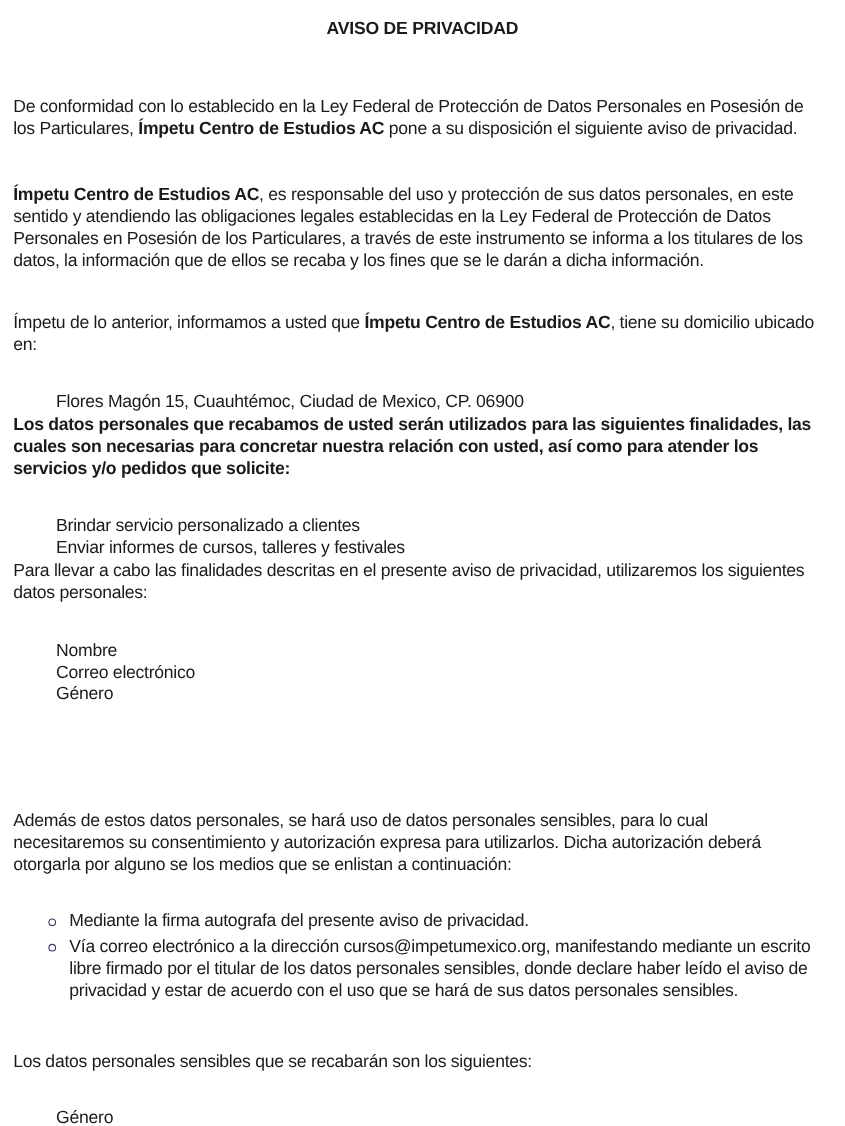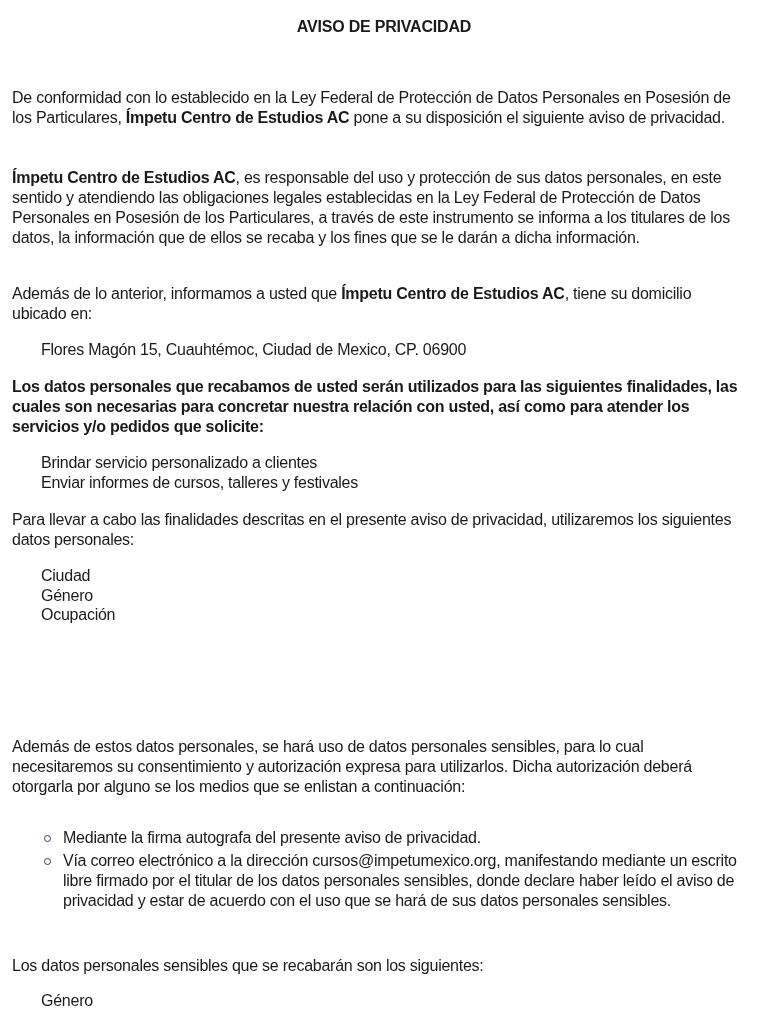--- a/index.html
+++ b/index.html
@@ -28,23 +28,24 @@
       letter-spacing: -0.2px;
     }
     .block {
       position: absolute;
       left: 12px;
       width: 735px;
       letter-spacing: -0.25px;
     }
     .indent {
       position: absolute;
-      left: 41px;
+      left: 51px;
       width: 690px;
       letter-spacing: -0.25px;
+      margin-top: 16px;
     }
     .indent div { height: 19.7px; }
     b { font-weight: bold; }
     .bullet-item {
       position: absolute;
       left: 44px;
       width: 700px;
       letter-spacing: -0.25px;
     }
     .bullet-dot {
@@ -68,40 +69,40 @@
 
 <div class="block" style="top:88px;">
   <span>De conformidad con lo establecido en la Ley Federal de Protección de Datos Personales en Posesión de los Particulares, </span><b>Ímpetu Centro de Estudios AC</b><span> pone a su disposición el siguiente aviso de privacidad.</span>
 </div>
 
 <div class="block" style="top:168px;">
   <b>Ímpetu Centro de Estudios AC</b><span>, es responsable del uso y protección de sus datos personales, en este sentido y atendiendo las obligaciones legales establecidas en la Ley Federal de Protección de Datos Personales en Posesión de los Particulares, a través de este instrumento se informa a los titulares de los datos, la información que de ellos se recaba y los fines que se le darán a dicha información.</span>
 </div>
 
 <div class="block" style="top:284px;">
-  <span>Además de lo anterior, informamos a usted que </span><b>Ímpetu Centro de Estudios AC</b><span>, tiene su domicilio ubicado en:</span>
+  <span>Ímpetu de lo anterior, informamos a usted que </span><b>Ímpetu Centro de Estudios AC</b><span>, tiene su domicilio ubicado en:</span>
 </div>
 
 <div class="indent" style="top:340px;">
   <div>Flores Magón 15, Cuauhtémoc, Ciudad de Mexico, CP. 06900</div>
 </div>
 
 <div class="block" style="top:377px;font-weight:bold;">Los datos personales que recabamos de usted serán utilizados para las siguientes finalidades, las cuales son necesarias para concretar nuestra relación con usted, así como para atender los servicios y/o pedidos que solicite:</div>
 
 <div class="indent" style="top:453px;">
   <div>Brindar servicio personalizado a clientes</div>
   <div>Enviar informes de cursos, talleres y festivales</div>
 </div>
 
 <div class="block" style="top:510px;">Para llevar a cabo las finalidades descritas en el presente aviso de privacidad, utilizaremos los siguientes datos personales:</div>
 
 <div class="indent" style="top:566px;">
-  <div>Ciudad</div>
+  <div>Nombre</div>
+  <div>Correo electrónico</div>
   <div>Género</div>
-  <div>Ocupación</div>
 </div>
 
 <div class="block" style="top:737px;">Además de estos datos personales, se hará uso de datos personales sensibles, para lo cual necesitaremos su consentimiento y autorización expresa para utilizarlos. Dicha autorización deberá otorgarla por alguno se los medios que se enlistan a continuación:</div>
 
 <div class="bullet-item" style="top:828px;">
   <span class="bullet-dot"></span>
   <div class="bullet-text">Mediante la firma autografa del presente aviso de privacidad.</div>
 </div>
 
 <div class="bullet-item" style="top:851px;">

